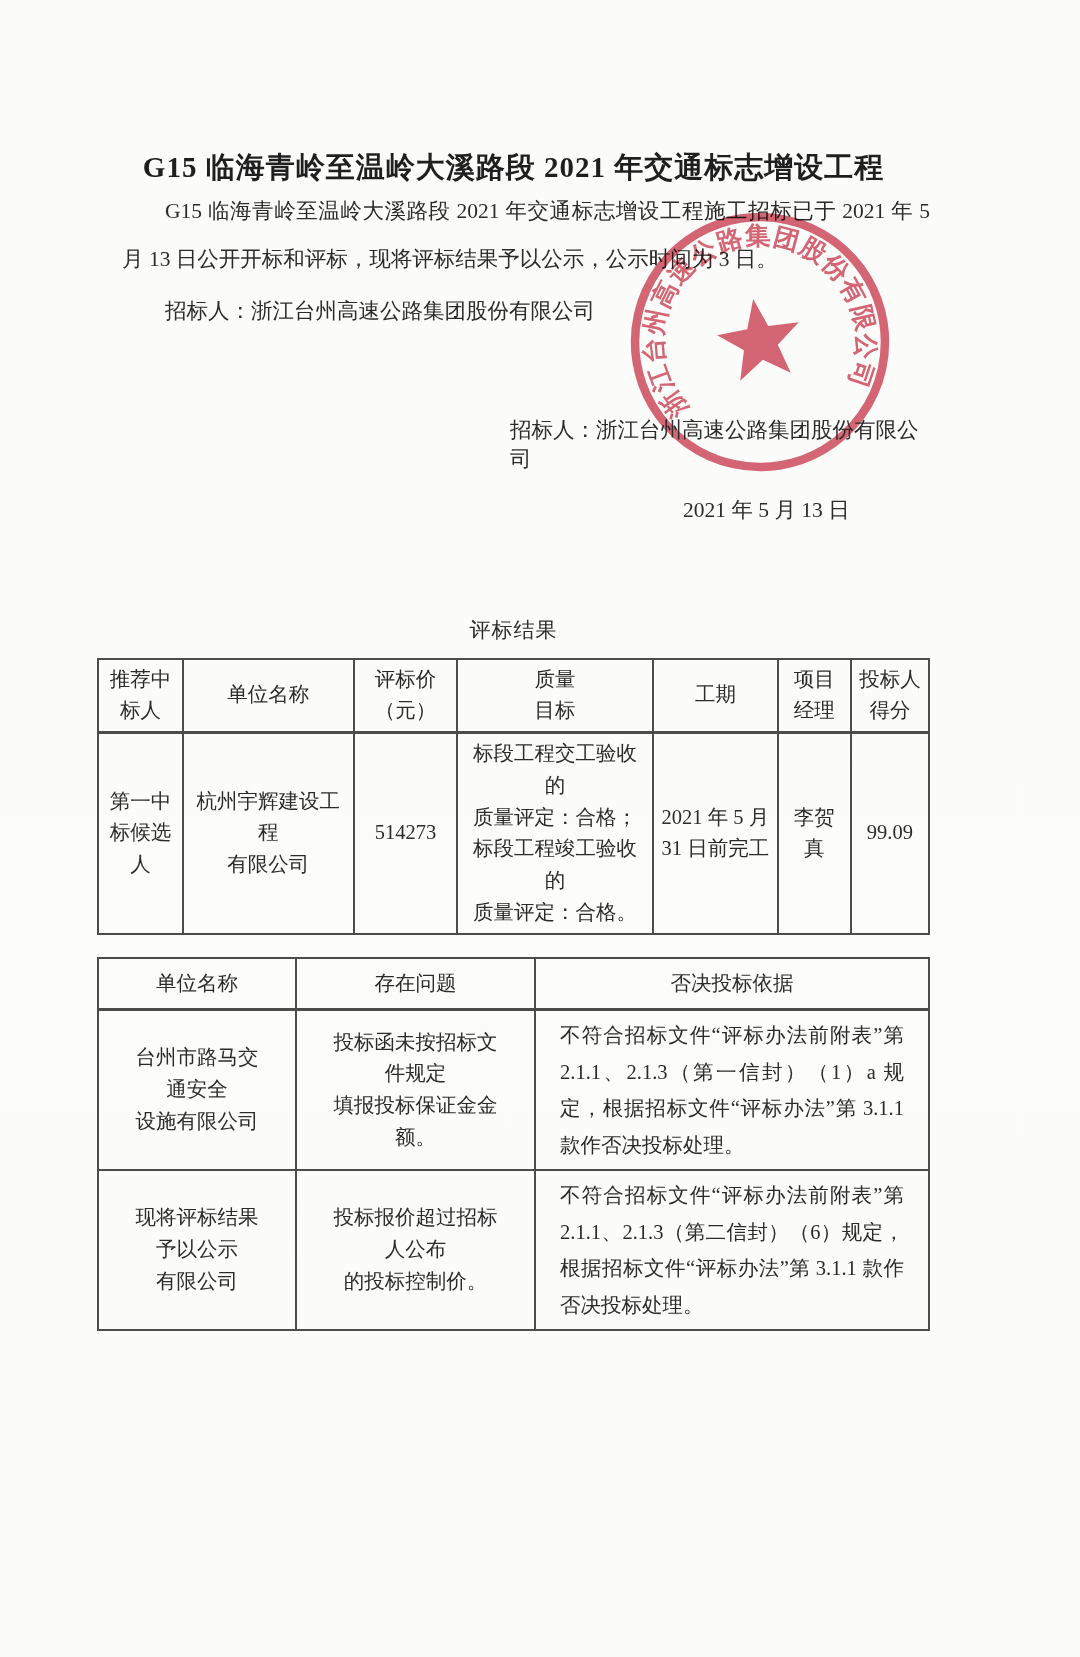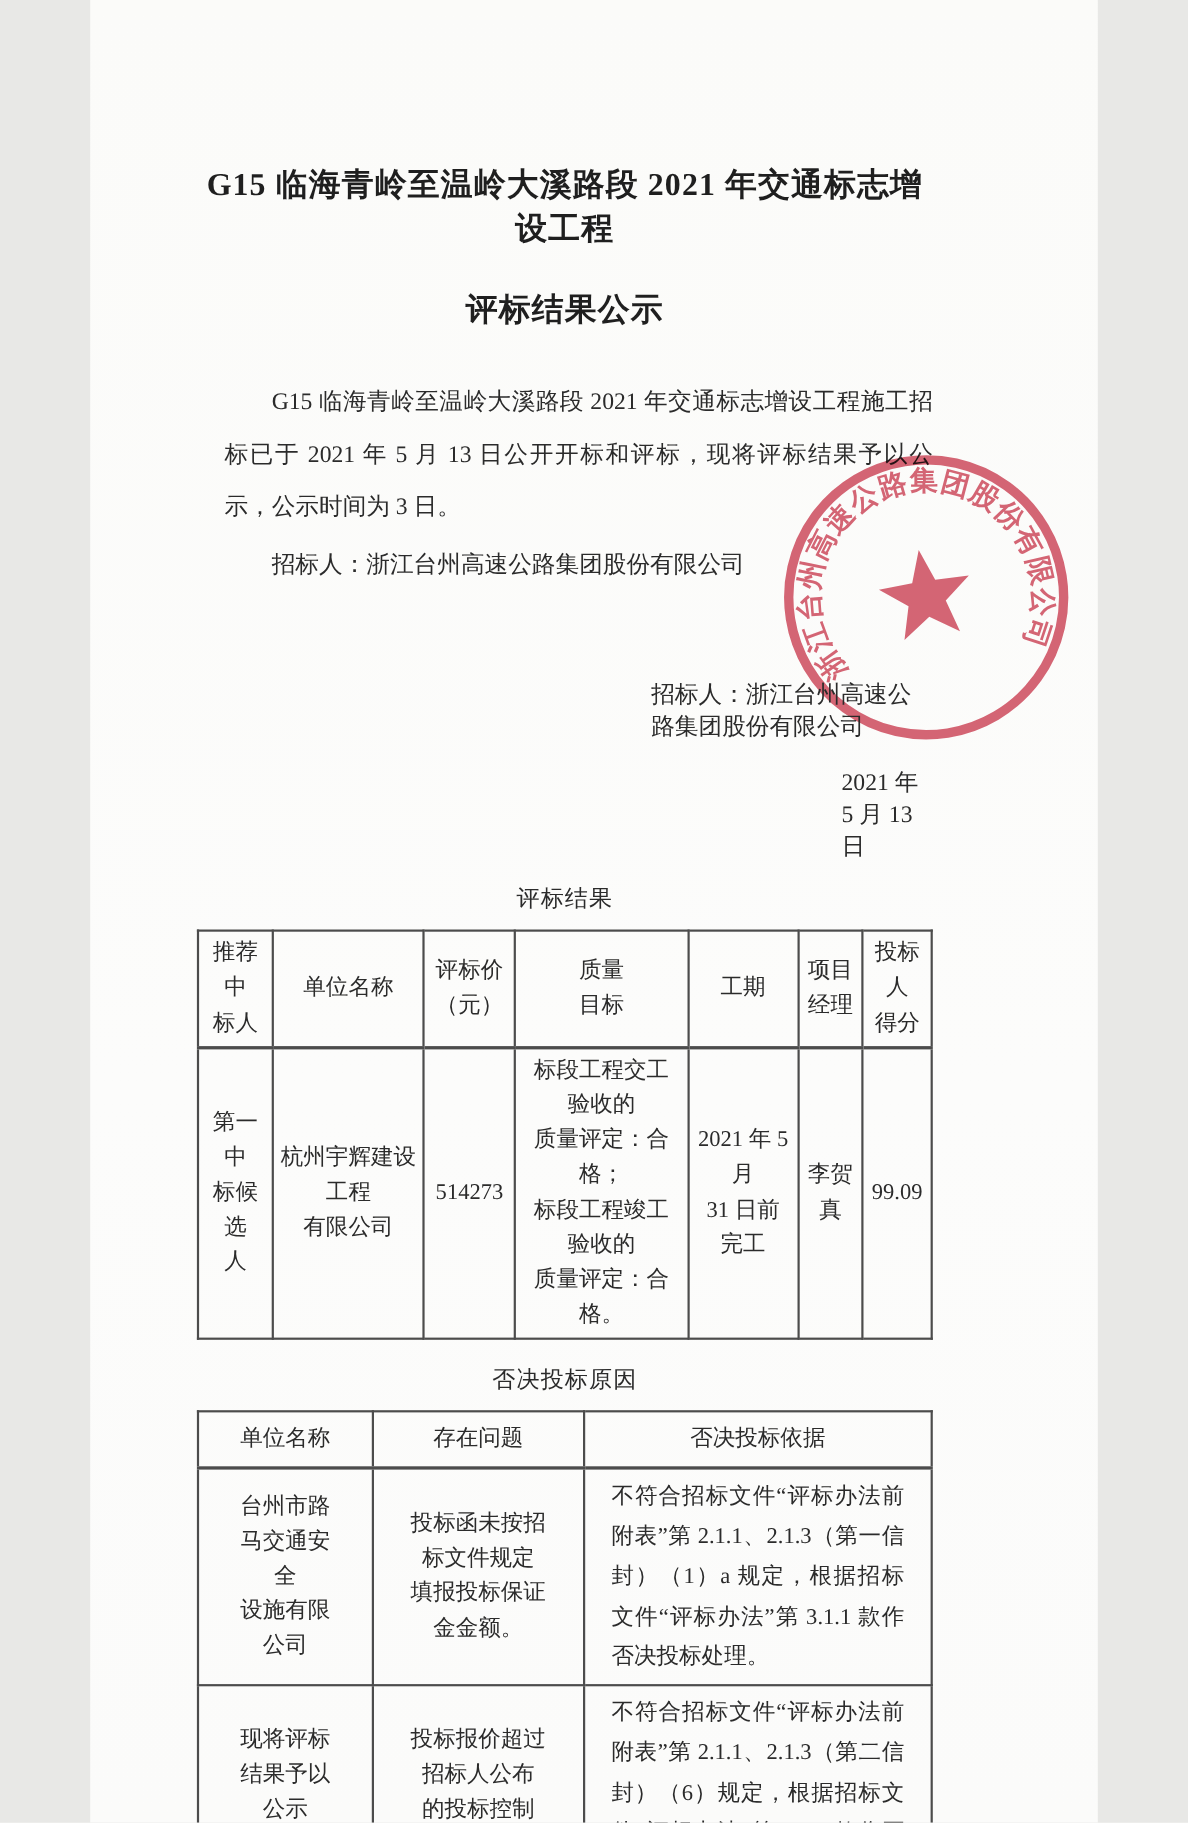--- a/index.html
+++ b/index.html
@@ -1,19 +1,19 @@
 <!DOCTYPE html>
 <html lang="zh" style="--seal-color: #cf4458;"><head>
 <meta charset="utf-8">
 <style>
   html,body{margin:0;padding:0;}
   body{background:#e8e8e6;}
   .page{
     position:relative;
-    width:916px;height:1657px;
+    width:1080px;height:1657px;
     margin:0 auto;
     background:linear-gradient(180deg,#fbfbf9 0%,#fcfcfb 60%,#fbfbfa 100%);
     font-family:"Liberation Serif","DejaVu Serif",serif;
     color:#262626;
     overflow:hidden;
   }
   .content{position:relative;padding:148px 150px 0 97px;}
   .title{
     margin:0;text-align:center;
     font-size:29px;font-weight:bold;
@@ -64,30 +64,29 @@
     line-height:1.55;
   }
   thead th{border-bottom-width:3px;}
   .t1 thead tr{height:62px;}
   .t1 tbody tr{height:148px;}
   .t2 thead tr{height:52px;}
   .t2 tbody tr{height:128px;}
   .t2 tbody td{text-align:center;padding:6px 28px;}
   .t2 tbody td.basis{text-align:justify;line-height:1.78;padding:6px 24px;margin-left:32px;}
   .gap-after-t1{height:22px;}
-  .mt-result{margin-top:32px;}
+  .mt-result{margin-top:46px;}
 </style>
 </head>
 <body>
 
 <div class="page">
   <div class="content">
 
     <h1 class="title">G15 临海青岭至温岭大溪路段 2021 年交通标志增设工程</h1>
-    <h1 class="title second">评标结果公示</h1>
 
     <p class="intro">G15 临海青岭至温岭大溪路段 2021 年交通标志增设工程施工招标已于 2021 年 5 月 13 日公开开标和评标，现将评标结果予以公示，公示时间为 3 日。</p>
 
     <div class="contact-line">招标人：浙江台州高速公路集团股份有限公司</div>
 
     <div class="sign-block">
       <svg class="seal" viewBox="0 0 300 300" aria-hidden="true">
         <g transform="rotate(-9 150 150)">
           <circle cx="150" cy="150" r="132" fill="none" stroke="var(--seal-color,#cf4458)" stroke-width="9"></circle>
           <polygon points="150,104 161.2,134.6 193.7,135.8 168.1,155.9 177,187.2 150,169 123,187.2 131.9,155.9 106.3,135.8 138.8,134.6" fill="var(--seal-color,#cf4458)"></polygon>
@@ -144,21 +143,20 @@
           <td>2021 年 5 月
 31 日前完工</td>
           <td>李贺真</td>
           <td>99.09</td>
         </tr>
       </tbody>
     </table>
 
     <div class="gap-after-t1"></div>
 
-    <div class="section-heading">否决投标原因</div>
 
     <table class="t2">
       <colgroup>
         <col style="width:23.8%">
           <col style="width:28.8%">
           <col style="width:47.4%">
       </colgroup>
       <thead>
         <tr>
           <th>单位名称</th>

